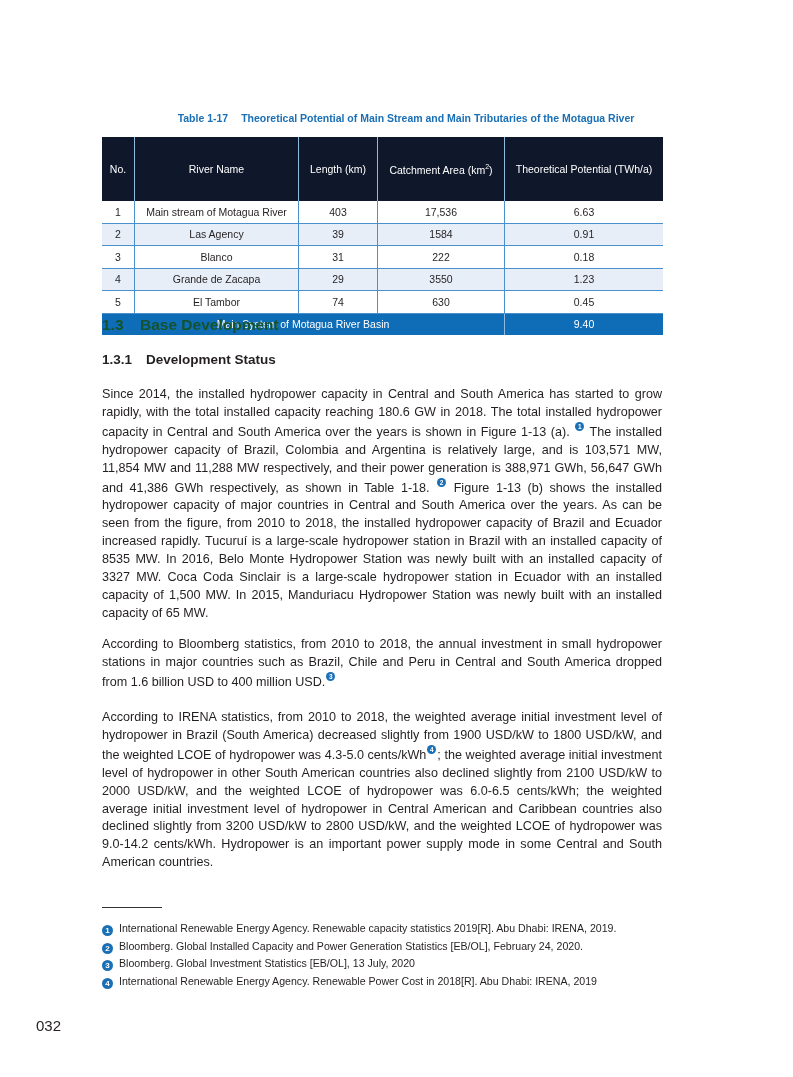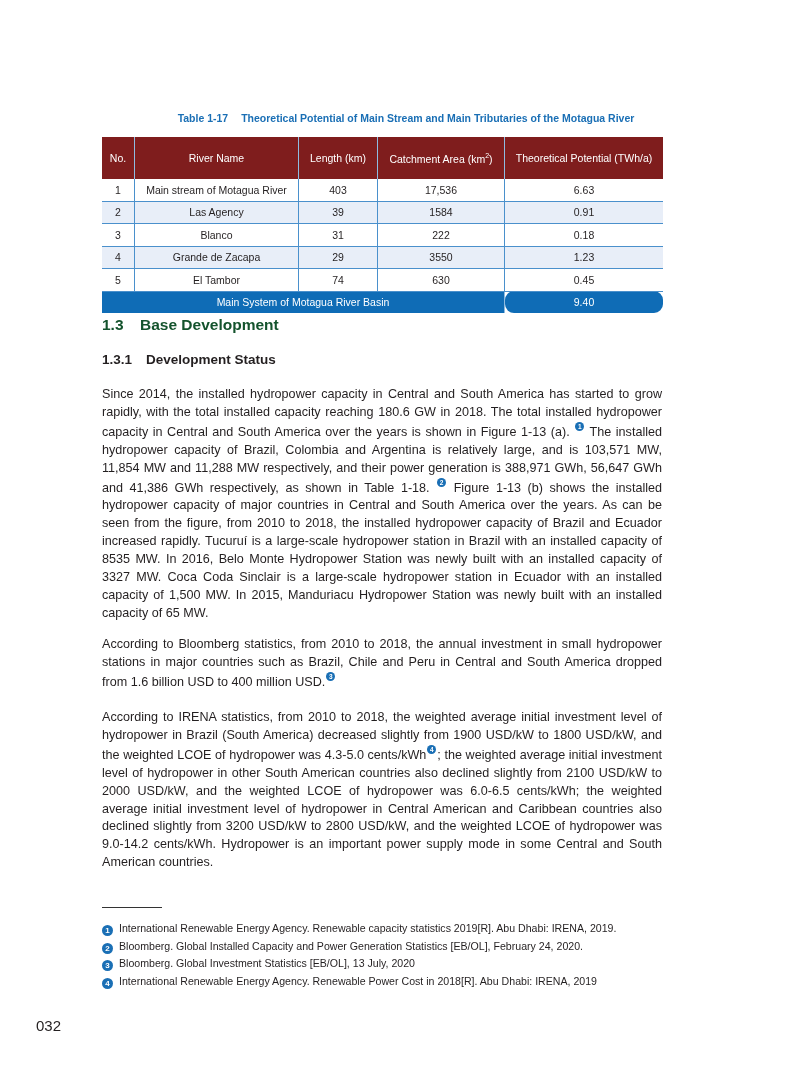--- a/index.html
+++ b/index.html
@@ -1,26 +1,26 @@
 <!DOCTYPE html>
 <html><head>
 <meta charset="utf-8">
 <style>
   html,body{margin:0;padding:0;background:#fff;}
   body{width:793px;height:1077px;position:relative;font-family:"Liberation Sans",sans-serif;color:#231f20;overflow:hidden;}
   .caption{position:absolute;top:112px;left:102px;width:560px;text-align:center;color:#1a6fb5;font-weight:bold;font-size:10.5px;}
   .caption .num{margin-right:10px;margin-left:48px;}
   table.t{position:absolute;top:137px;left:102px;width:561px;border-collapse:collapse;font-size:10.5px;}
-  table.t th{background:#7f1d1d;color:#fff;font-weight:normal;height:34px;border-right:1px solid #8fbbe0;padding:4px 3px;text-align:center;}
+  table.t th{background:#0f172a;color:#fff;font-weight:normal;height:34px;border-right:1px solid #8fbbe0;padding:15px 3px;text-align:center;}
   table.t th:last-child{border-right:none;}
   table.t td{height:21.5px;text-align:center;border-right:1px solid #4a90cc;border-bottom:1px solid #4a90cc;padding:0 2px;}
   table.t td:last-child{border-right:none;}
   table.t tr.alt td{background:#e8eef8;}
   table.t tr.total td{background:#0f6cb6;color:#fff;border-bottom:none;border-right:1px solid #8fbbe0;height:21px;}
-  table.t tr.total td:last-child{border-right:none;border-radius:9px;}
+  table.t tr.total td:last-child{border-right:none;}
   h2{position:absolute;top:316px;left:102px;margin:0;font-size:15.5px;font-weight:bold;color:#14532d;}
   h3{position:absolute;top:352px;left:102px;margin:0;font-size:13.5px;font-weight:bold;color:#231f20;}
   .sn{display:inline-block;}
   h2 .sn{width:38px;} h3 .sn{width:44px;}
   p.body{position:absolute;left:102px;width:560px;margin:0;font-size:12.6px;line-height:17.9px;text-align:justify;}
   sup.fn{display:inline-block;width:9px;height:9px;border-radius:50%;background:#1a6fb5;color:#fff;font-size:6.5px;line-height:9px;text-align:center;vertical-align:7px;font-weight:bold;margin:0 1px;}
   .rule{position:absolute;top:907px;left:102px;width:60px;border-top:1px solid #333;}
   .fnotes{position:absolute;top:920px;left:102px;font-size:10.6px;line-height:17.6px;}
   .fnotes .row{white-space:nowrap;}
   .fnotes .dot{display:inline-block;width:11px;height:11px;border-radius:50%;background:#1a6fb5;color:#fff;font-size:8px;line-height:11px;text-align:center;font-weight:bold;margin-right:6px;vertical-align:-1px;}

